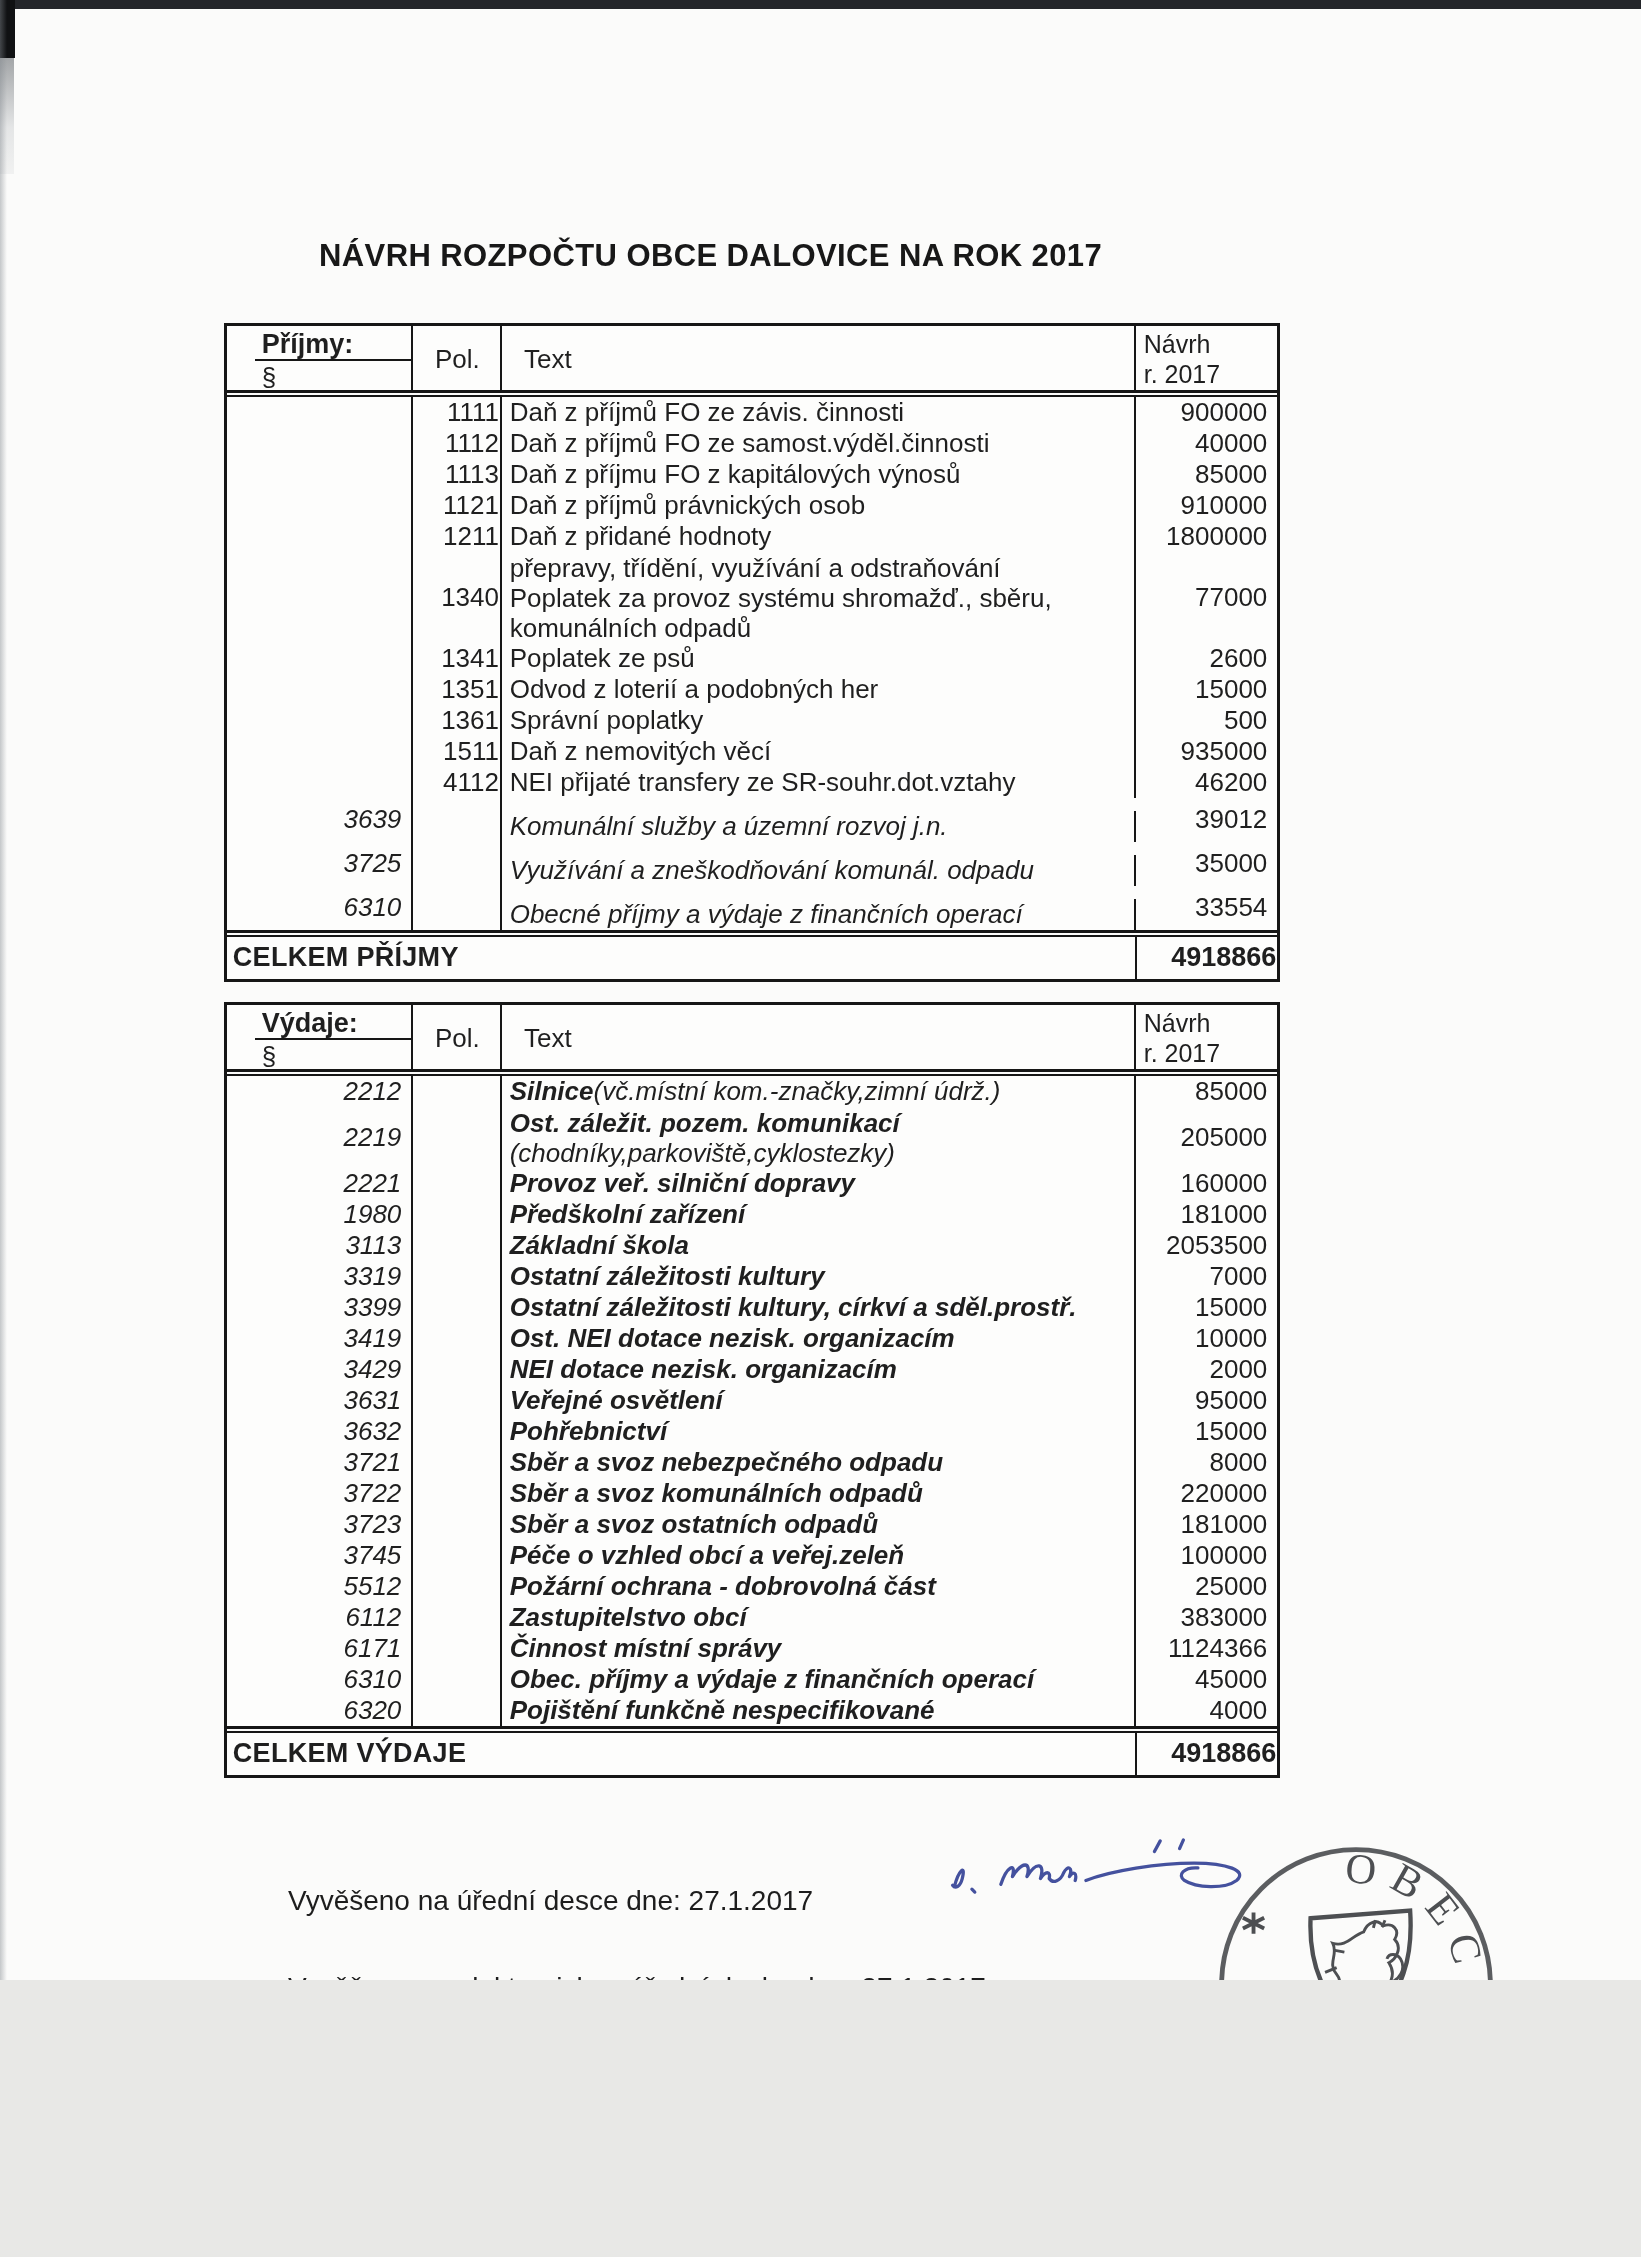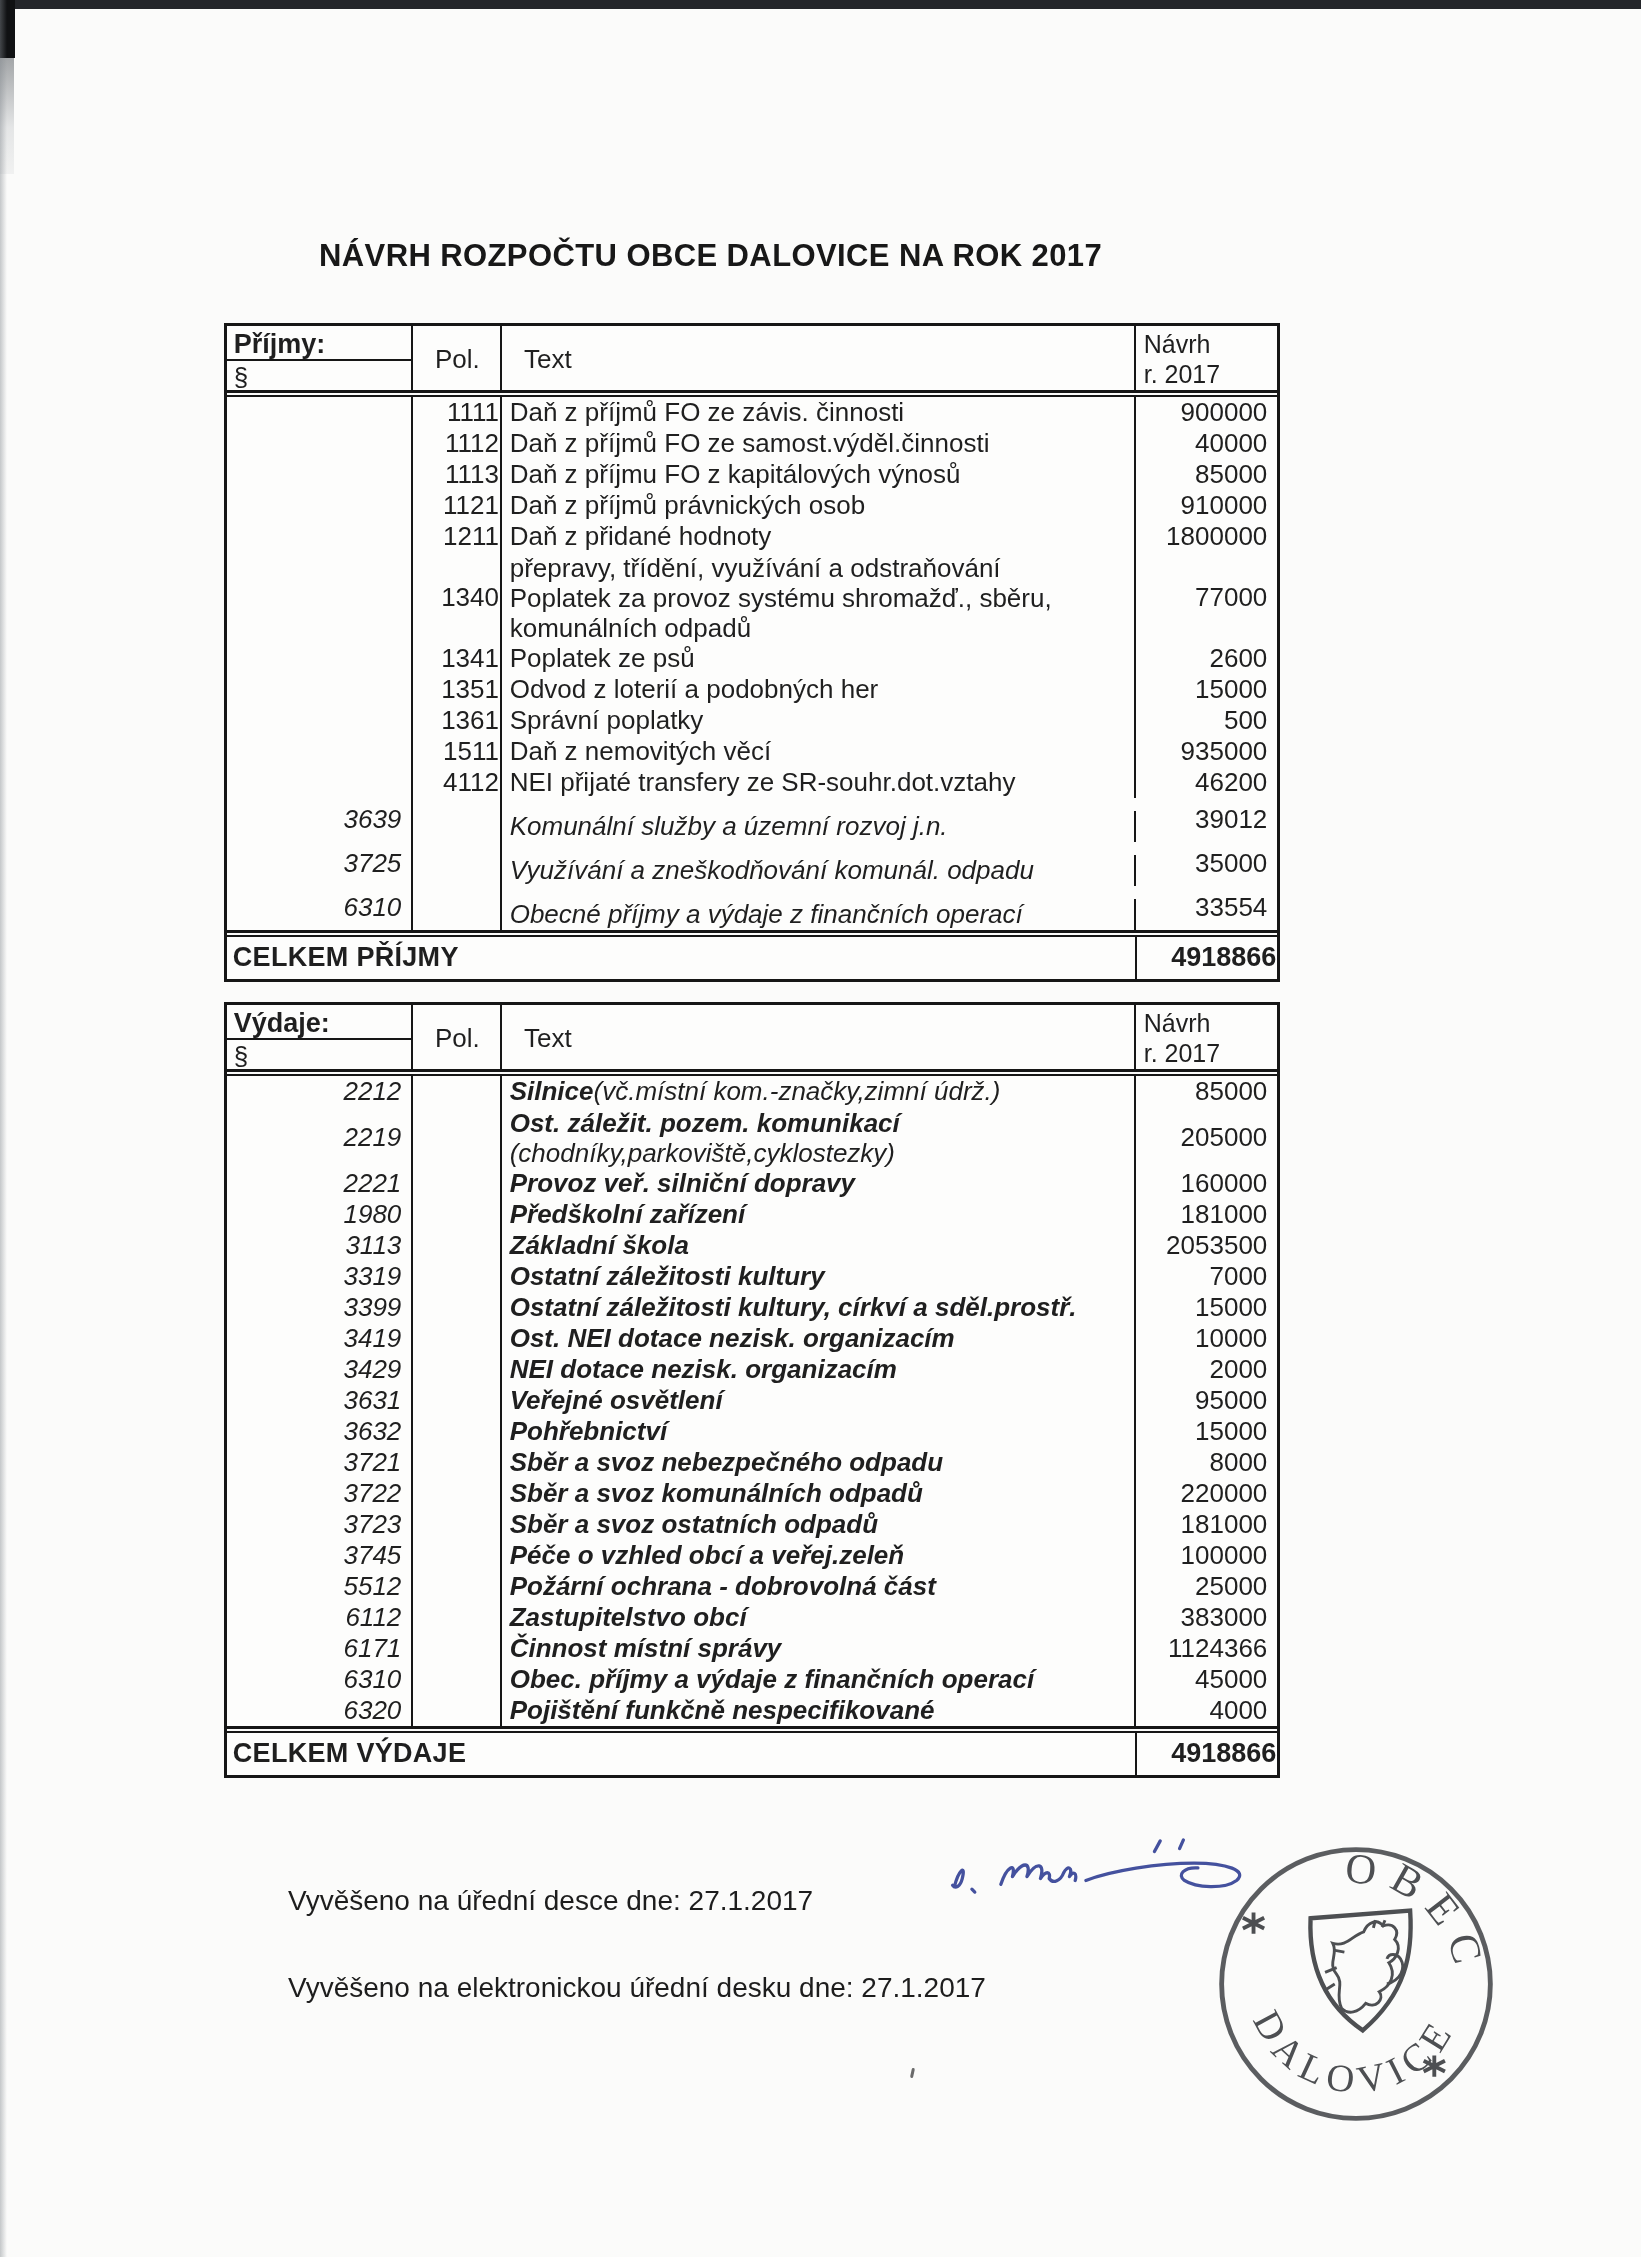--- a/index.html
+++ b/index.html
@@ -1,20 +1,20 @@
 <!DOCTYPE html>
 <html><head>
 <meta charset="utf-8">
 <style>
   * { box-sizing: border-box; margin: 0; padding: 0; }
   html,body { background:#e8e8e6; }
   .page {
     position: relative;
     width: 1641px;
-    height: 2257px;
+    height: 1980px;
     background: #fbfbfa;
     font-family: "Liberation Sans", sans-serif;
     color: #1f1f1f;
     overflow: hidden;
   }
   
   .scan-top    { position:absolute; left:0; top:0; width:1641px; height:8.7px; background:#24262a; }
   .scan-corner { position:absolute; left:0; top:0; width:15.4px; height:58px; background:#101113; }
   .scan-corner-shadow { position:absolute; left:0; top:58px; width:13.5px; height:116px;
     background:linear-gradient(to bottom, rgba(90,95,100,.55), rgba(160,165,170,.25) 60%, rgba(180,184,188,.15)); }
@@ -30,21 +30,21 @@
 
   .budget-table {
     position:absolute; left:224px; width:1056px;
     border:3.9px solid #161616;
     background:#fdfdfc;
   }
   #income-table  { top:323px; }
   #expense-table { top:1002px; }
 
   .t-header { display:grid; grid-template-columns:186px 89px 634px 139px; height:64px; }
-  .h-cell   { border-right:2.9px solid #161616; position:relative; }
+  .h-cell   { border-right:2.9px solid #161616; position:relative;padding-left:28px; }
   .h-cell:last-child { border-right:none; }
   .h-first .h-section {
     height:35px; border-bottom:2.9px solid #161616;
     font-size:27px; font-weight:bold; padding:2.9px 0 0 6.8px;
   }
   .h-first .h-par { font-size:26px; padding:1px 0 0 6.8px; }
   .h-mid { display:flex; align-items:center; padding-left:22px; font-size:26px; }
   .h-val { font-size:25px; line-height:30px; padding:2.9px 0 0 7.7px; }
 
   .dbl-line { height:6.8px; background:linear-gradient(to bottom,#161616 0 2.9px,#fbfbfa 2.9px 4.8px,#161616 4.8px 6.8px); }

